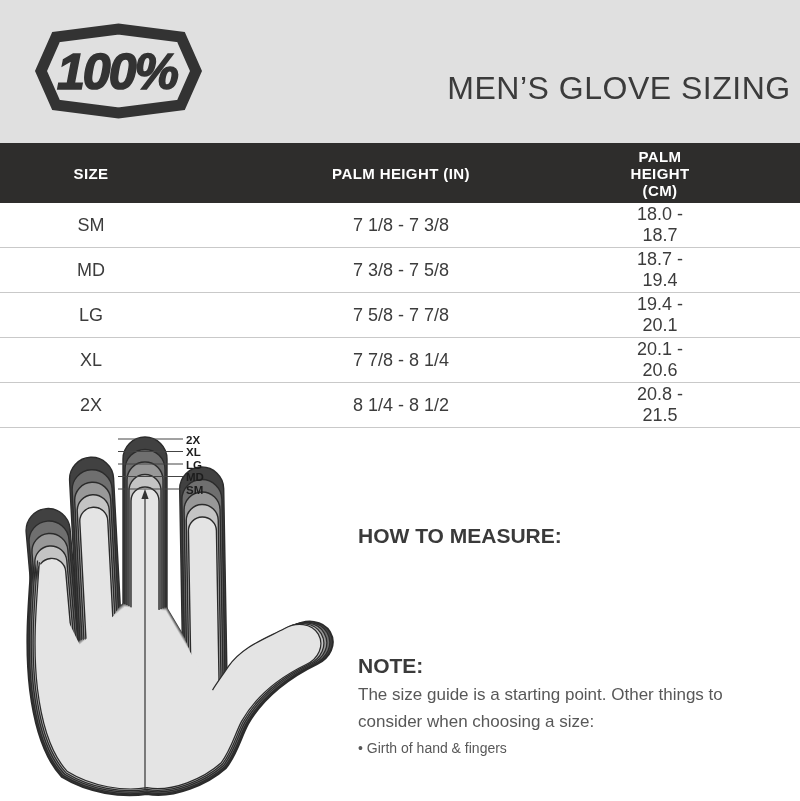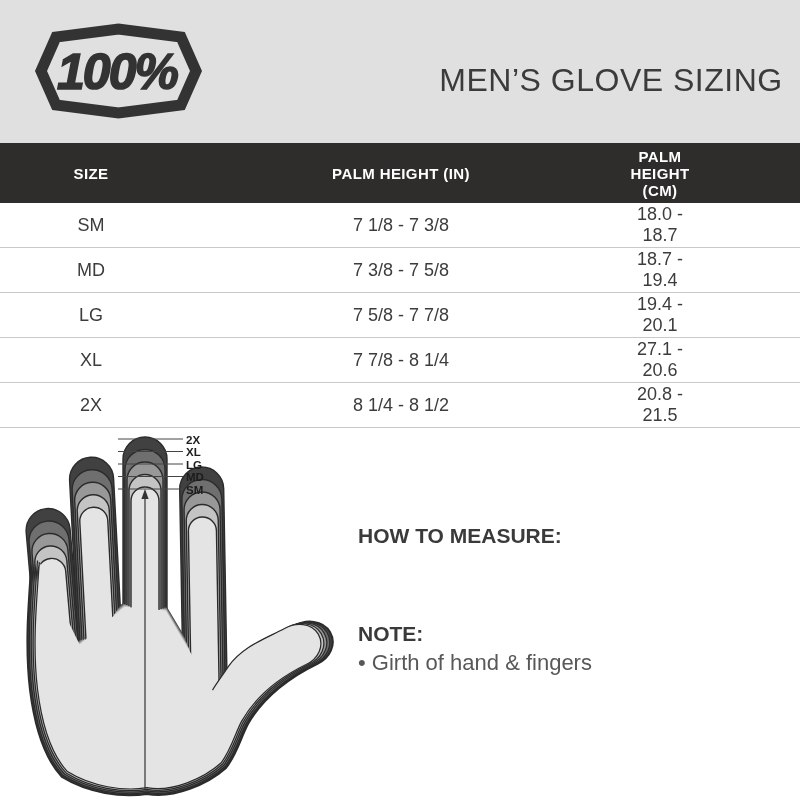--- a/index.html
+++ b/index.html
@@ -5,38 +5,38 @@
   html,body{margin:0;padding:0;background:#ffffff;}
   .page{
     position:relative;width:800px;height:801px;overflow:hidden;
     font-family:"Liberation Sans","DejaVu Sans",sans-serif;background:#b91c1c;
   }
   
   .top{position:relative;width:100%;height:143px;background:#e0e0e0;}
   .logo{position:absolute;left:37px;top:25px;width:163px;height:92px;overflow:visible;}
   .title{
     position:absolute;left:603px;top:72px;transform:translate(-50%,-50%);
-    margin:8px;font-size:32px;font-weight:400;color:#3b3b3b;letter-spacing:0.5px;white-space:nowrap;
+    margin:16px;font-size:32px;font-weight:400;color:#3b3b3b;letter-spacing:0.5px;white-space:nowrap;
   }
   
   table.sizing{width:800px;border-collapse:collapse;table-layout:fixed;}
   thead tr{background:#2e2d2c;height:60px;}
   thead th{color:#ffffff;font-size:15px;font-weight:bold;letter-spacing:0.4px;text-align:center;}
   tbody tr{height:36px;border-bottom:1px solid #c9c9c9;background:#ffffff;}
   tbody td{font-size:18px;color:#3c3c3c;text-align:center;vertical-align:middle;}
   th:nth-child(3),td:nth-child(3){padding-right:101px;}
   
   .content{position:relative;width:800px;height:418px;background:#ffffff;}
   .hand-svg{position:absolute;left:12px;top:0px;width:345px;height:410px;overflow:visible;}
   .text-block{position:absolute;width:400px;}
   .text-block .h{font-size:21px;font-weight:bold;color:#3a3a3a;margin:14px 0 3px 0;}
   .text-block .b{font-size:17px;color:#585858;line-height:27px;margin:0;}
   .measure-block{left:358px;top:82px;}
-  .note-block{left:358px;top:180px;}
-  .bullets .bullet{font-size:22px;color:#585858;line-height:27px;}
+  .note-block{left:358px;top:212px;}
+  .bullets .bullet{font-size:14px;color:#585858;line-height:27px;}
   .bullets .bullet::before{content:"• ";}
 </style>
 </head>
 <body>
 
 <div class="page">
 
   <header class="top">
     <svg class="logo" viewBox="0 0 163 92">
       <polygon points="4,46 19,12 81.5,4 144,12 159,46 144,80 81.5,88 19,80" fill="none" stroke="#333333" stroke-width="11" stroke-linejoin="miter"></polygon>
@@ -70,21 +70,21 @@
           <td>18.7 - 19.4</td>
         </tr>
         <tr>
           <td>LG</td>
           <td>7 5/8 - 7 7/8</td>
           <td>19.4 - 20.1</td>
         </tr>
         <tr>
           <td>XL</td>
           <td>7 7/8 - 8 1/4</td>
-          <td>27.1 - 20.6</td>
+          <td>20.1 - 20.6</td>
         </tr>
         <tr>
           <td>2X</td>
           <td>8 1/4 - 8 1/2</td>
           <td>20.8 - 21.5</td>
         </tr>
       </tbody>
   </table>
 
   <section class="content">
@@ -143,19 +143,20 @@
       </g>
       <text id="palm-label" x="131" y="399" text-anchor="middle" font-size="22" fill="#2c2c2c" letter-spacing="1.5">PALM</text>
     </svg>
 
     <div class="text-block measure-block">
       <p class="h">HOW TO MEASURE:</p>
     </div>
 
     <div class="text-block note-block">
       <p class="h">NOTE:</p>
+      <p class="b">The size guide is a starting point. Other things to consider when choosing a size:</p>
       <div class="bullets" id="bullets">
           <div class="bullet">Girth of hand &amp; fingers</div>
         </div>
     </div>
   </section>
 
 </div>
 
 </body></html>

